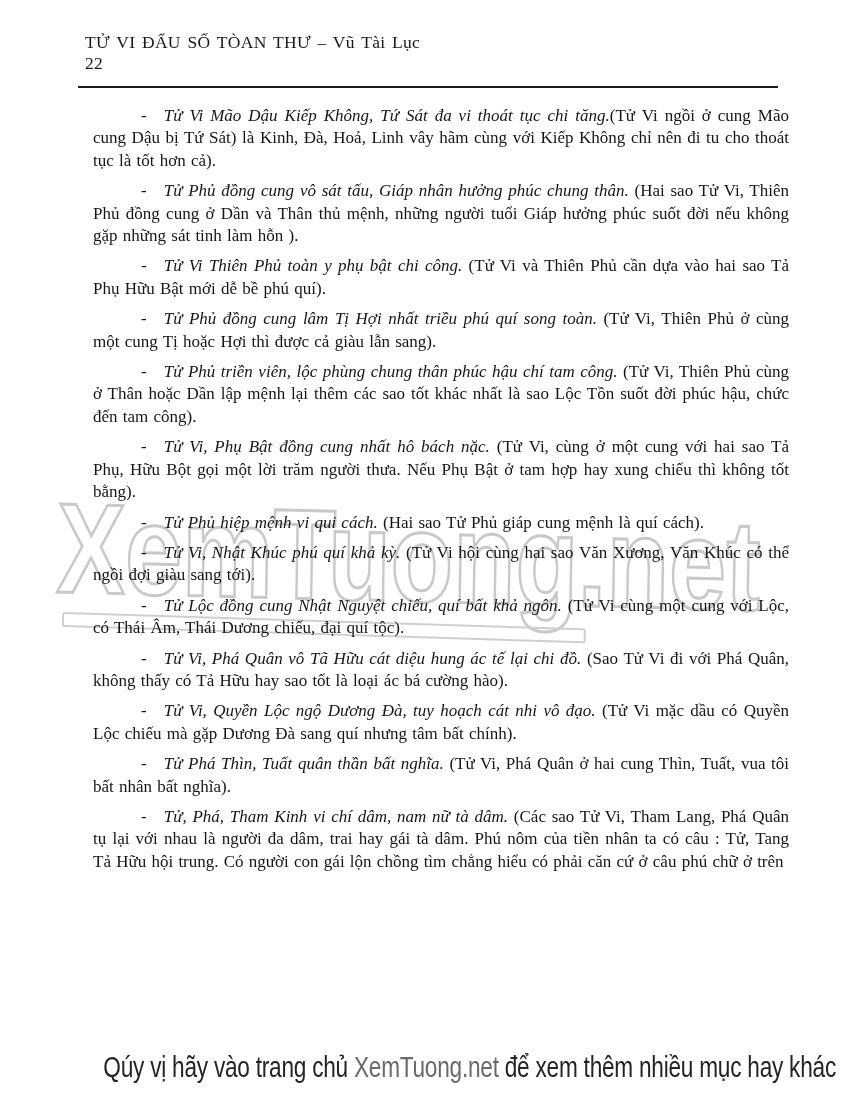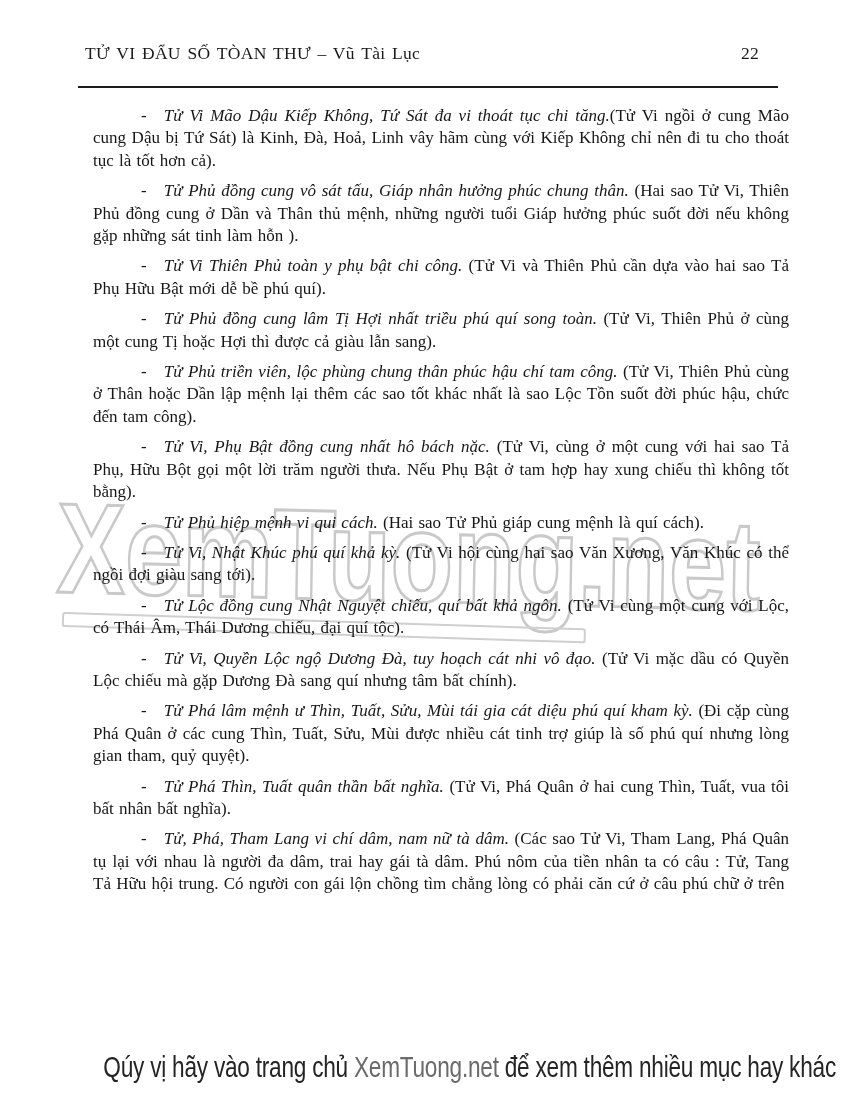--- a/index.html
+++ b/index.html
@@ -5,23 +5,23 @@
   html,body{margin:0;padding:0;}
   body{
     width:850px;height:1100px;
     background:#ffffff;
     position:relative;
     overflow:hidden;
     font-family:"Liberation Serif","DejaVu Serif",serif;
     color:#1a1a1a;
   }
   .page-header{
-    position:absolute;left:85px;top:43px;width:710px;
+    position:absolute;left:85px;top:32px;width:710px;
     display:flex;justify-content:space-between;align-items:baseline;
-    font-size:17.5px;letter-spacing:.3px;word-spacing:2px;z-index:2;
+    font-size:17.5px;letter-spacing:.3px;word-spacing:2px;z-index:2;flex-direction:column;
   }
   .page-number{margin-right:36px;}
   .header-rule{
     position:absolute;left:78px;top:86px;width:700px;height:0;
     border-top:2.5px solid #1c1c1c;z-index:2;
   }
   .body-text{
     position:absolute;left:85px;top:97px;width:712px;
     font-size:17px;line-height:22.4px;
     text-align:justify;word-spacing:1px;
@@ -75,21 +75,21 @@
 <div class="body-text">
     <p class="para"><span class="dash">-</span><span class="lead">Tử Vi Mão Dậu Kiếp Không, Tứ Sát đa vi thoát tục chi tăng.</span><span class="rest">(Tử Vi ngồi ở cung Mão cung Dậu bị Tứ  Sát) là Kinh, Đà, Hoả, Linh vây hãm cùng với Kiếp Không chỉ nên đi tu cho thoát tục là tốt hơn cả).</span></p>
     <p class="para"><span class="dash">-</span><span class="lead">Tử Phủ đồng cung vô sát tấu, Giáp nhân hưởng phúc chung thân.</span><span class="rest"> (Hai sao Tử Vi, Thiên Phủ đồng cung ở Dần và Thân thủ mệnh, những người tuổi Giáp hưởng phúc suốt đời nếu không gặp những sát tinh làm hỗn ).</span></p>
     <p class="para"><span class="dash">-</span><span class="lead">Tử Vi Thiên Phủ toàn y phụ bật chi công.</span><span class="rest"> (Tử Vi và Thiên Phủ cần dựa vào hai sao Tả Phụ Hữu Bật mới dễ bề phú quí).</span></p>
     <p class="para"><span class="dash">-</span><span class="lead">Tử Phủ đồng cung lâm Tị Hợi nhất triều phú quí song toàn.</span><span class="rest"> (Tử Vi, Thiên Phủ ở cùng một cung Tị hoặc Hợi thì được cả giàu lẫn sang).</span></p>
     <p class="para"><span class="dash">-</span><span class="lead">Tử Phủ triền viên, lộc phùng chung thân phúc hậu chí tam công.</span><span class="rest"> (Tử Vi, Thiên Phủ cùng ở Thân hoặc Dần lập mệnh lại thêm các sao tốt khác nhất là sao Lộc Tồn suốt đời phúc hậu, chức đến tam công).</span></p>
     <p class="para"><span class="dash">-</span><span class="lead">Tử Vi, Phụ Bật đồng cung nhất hô bách nặc.</span><span class="rest"> (Tử Vi, cùng ở một cung với hai sao Tả Phụ, Hữu Bột gọi một lời trăm người thưa. Nếu Phụ Bật ở tam hợp hay xung chiếu thì không tốt bằng).</span></p>
     <p class="para"><span class="dash">-</span><span class="lead">Tử Phủ hiệp mệnh vi qui cách.</span><span class="rest"> (Hai sao Tử Phủ giáp cung mệnh là quí cách).</span></p>
     <p class="para"><span class="dash">-</span><span class="lead">Tử Vi, Nhật Khúc phú quí khả kỳ.</span><span class="rest"> (Tử Vi hội cùng hai sao Văn Xương, Văn Khúc có thể ngồi đợi giàu sang tới).</span></p>
     <p class="para"><span class="dash">-</span><span class="lead">Tử Lộc đồng cung Nhật Nguyệt chiếu, quí bất khả ngôn.</span><span class="rest"> (Tử Vi cùng một cung với Lộc, có Thái Âm, Thái Dương chiếu, đại quí tộc).</span></p>
+    <p class="para"><span class="dash">-</span><span class="lead">Tử Vi, Phá Quân vô Tã Hữu cát diệu hung ác tế lại chi đồ.</span><span class="rest"> (Sao Tử Vi đi với Phá Quân, không thấy có Tả Hữu hay sao tốt là loại ác bá cường hào).</span></p>
     <p class="para"><span class="dash">-</span><span class="lead">Tử Vi, Quyền Lộc ngộ Dương Đà, tuy hoạch cát nhi vô đạo.</span><span class="rest"> (Tử Vi mặc dầu có Quyền Lộc chiếu mà gặp Dương Đà sang quí nhưng tâm bất chính).</span></p>
-    <p class="para"><span class="dash">-</span><span class="lead">Tử Phá lâm mệnh ư Thìn, Tuất, Sửu, Mùi tái gia cát diệu phú quí kham kỳ.</span><span class="rest"> (Đi cặp cùng Phá Quân ở các cung Thìn, Tuất, Sửu, Mùi được nhiều cát tinh trợ giúp là số phú quí nhưng lòng gian tham, quỷ quyệt).</span></p>
     <p class="para"><span class="dash">-</span><span class="lead">Tử Phá Thìn, Tuất quân thần bất nghĩa.</span><span class="rest"> (Tử Vi, Phá Quân ở hai cung Thìn, Tuất, vua tôi bất nhân bất nghĩa).</span></p>
-    <p class="para"><span class="dash">-</span><span class="lead">Tử, Phá, Tham Lang vi chí dâm, nam nữ tà dâm.</span><span class="rest"> (Các sao Tử Vi, Tham Lang, Phá Quân tụ lại với nhau là người đa dâm, trai hay gái tà dâm. Phú nôm của tiền nhân ta có câu : Tử, Tang Tả Hữu hội trung. Có người con gái lộn chồng tìm chẳng lòng có phải căn cứ ở câu phú chữ ở trên</span></p>
+    <p class="para"><span class="dash">-</span><span class="lead">Tử, Phá, Tham Kinh vi chí dâm, nam nữ tà dâm.</span><span class="rest"> (Các sao Tử Vi, Tham Lang, Phá Quân tụ lại với nhau là người đa dâm, trai hay gái tà dâm. Phú nôm của tiền nhân ta có câu : Tử, Tang Tả Hữu hội trung. Có người con gái lộn chồng tìm chẳng hiểu có phải căn cứ ở câu phú chữ ở trên</span></p>
   </div>
 
 <div class="page-footer">
   <span class="condense"><span>Qúy vị hãy vào trang chủ </span><span class="brand">XemTuong.net</span><span> để xem thêm nhiều mục hay khác</span></span>
 </div>
 
 </body></html>

